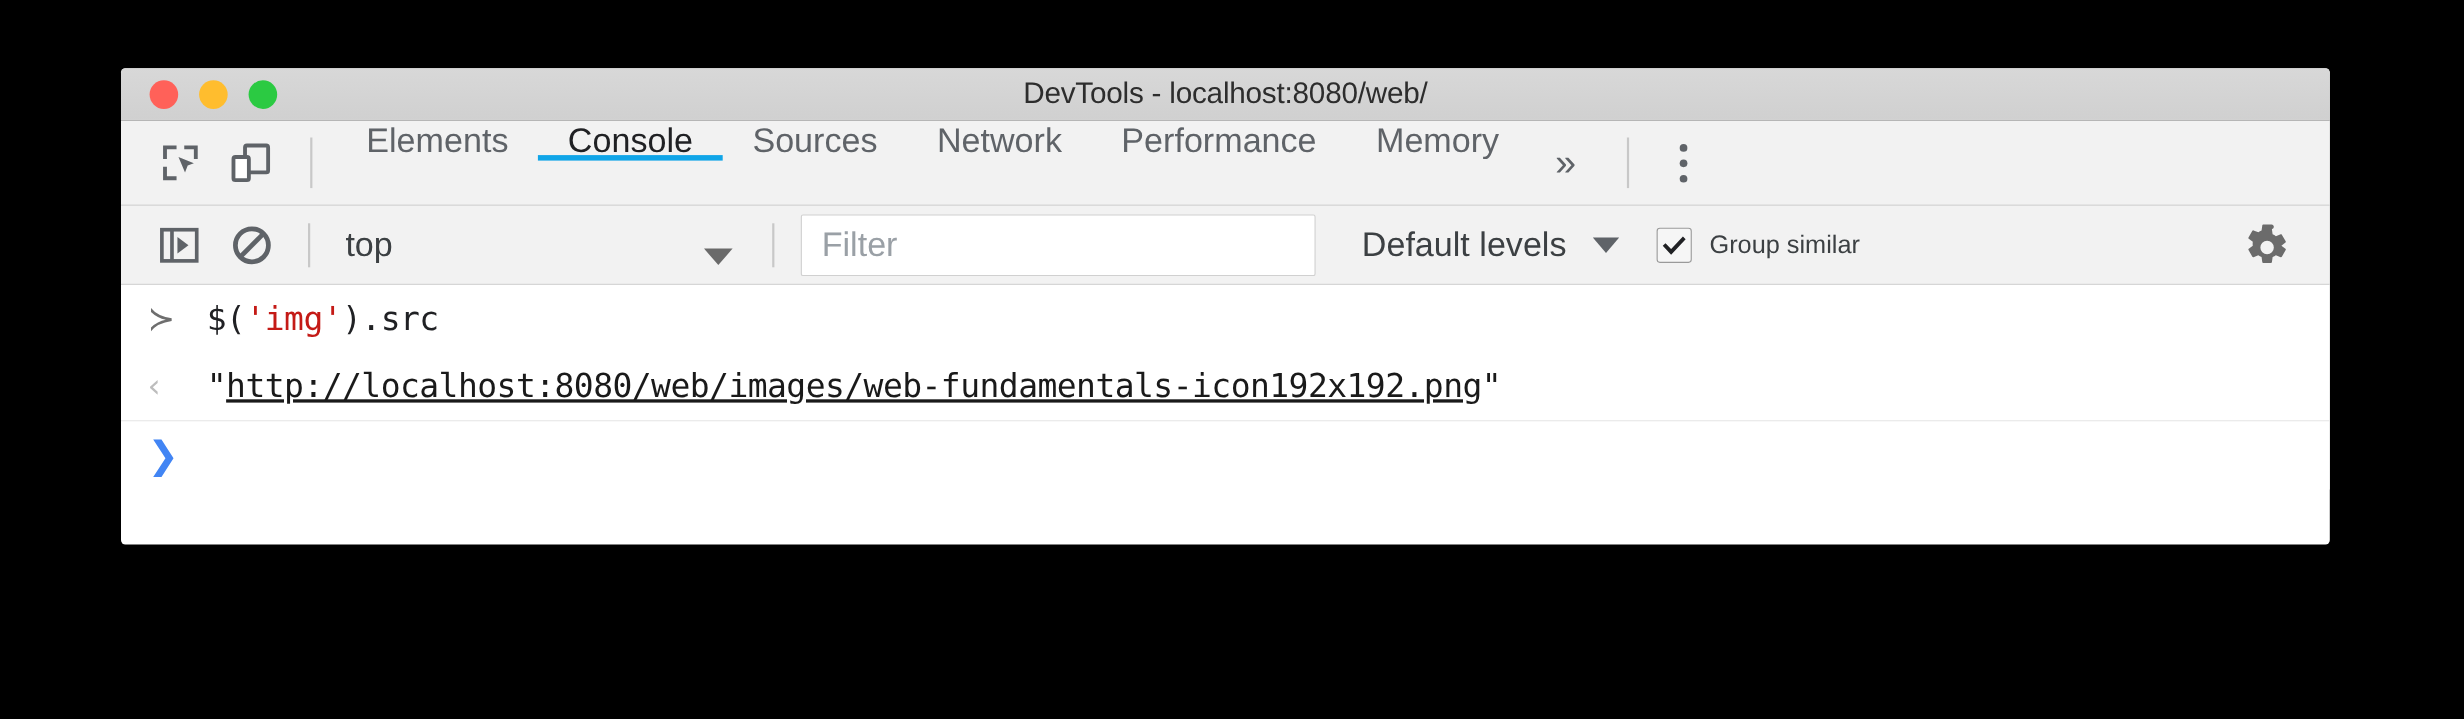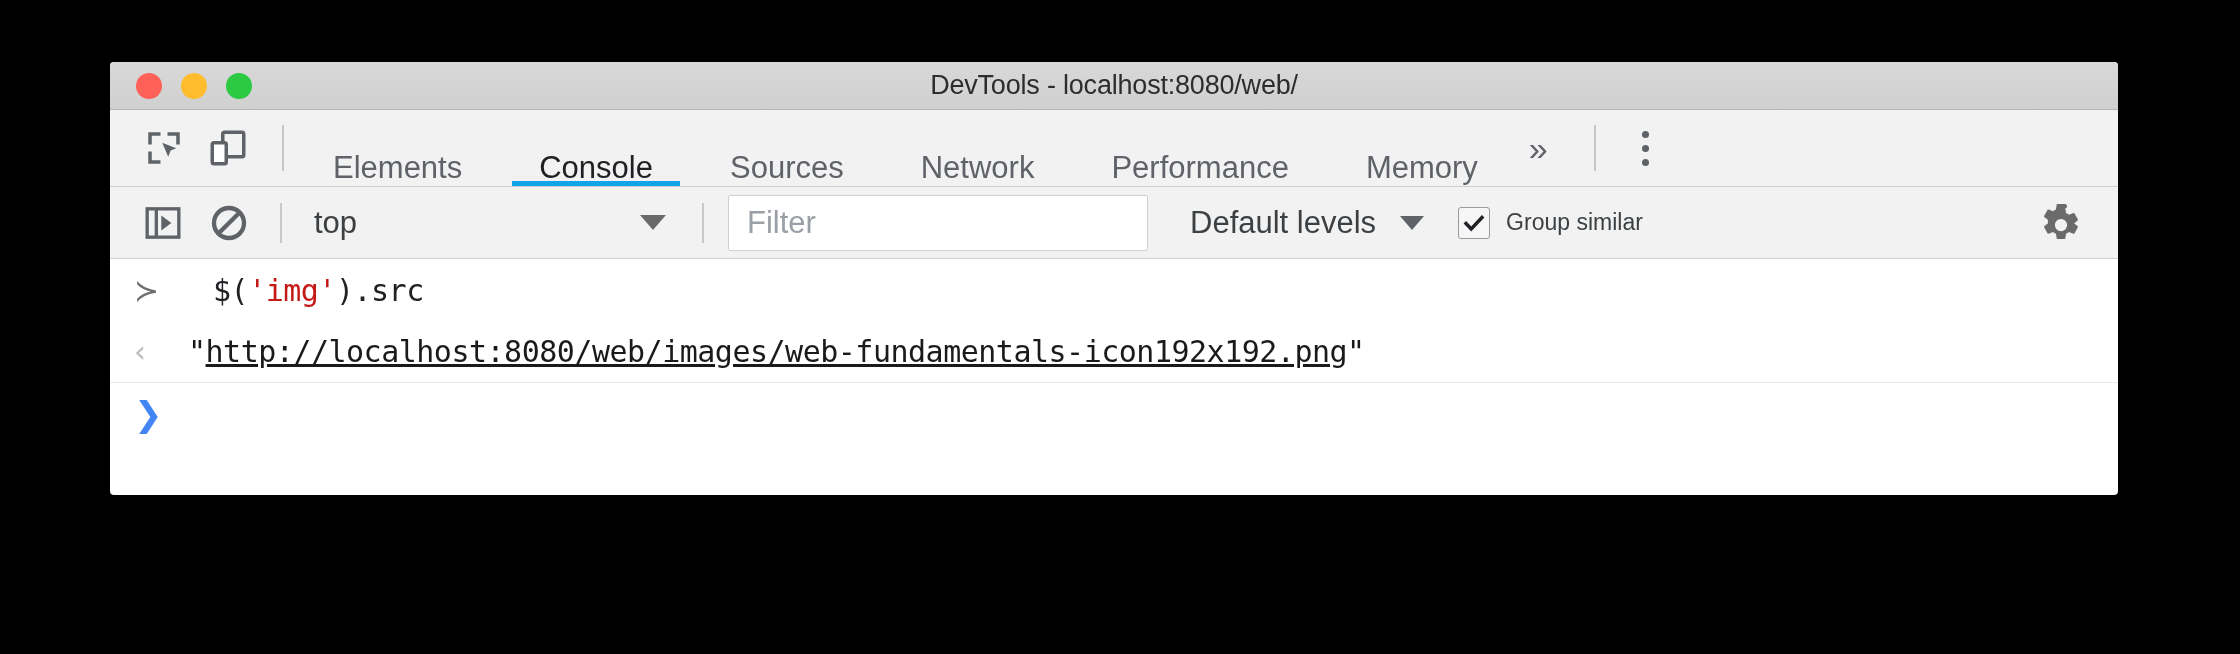--- a/index.html
+++ b/index.html
@@ -83,23 +83,22 @@
   }
   .vdiv {
     width: 2px;
     height: 46px;
     background: #c8c8c8;
     margin: 0 22px;
     flex: none;
   }
   .tabs {
     display: flex;
-    align-items: flex-end;
+    align-items: flex-start;
     height: 100%;
-    gap: 23px;
   }
   .tab {
     display: flex;
     align-items: center;
     padding: 0 27px;
     font-size: 31px;
     color: #5f6368;
     cursor: pointer;
     position: relative;
     white-space: nowrap;
@@ -144,40 +143,40 @@
   .ct-icon {
     width: 66px; height: 56px;
     display: flex; align-items: center; justify-content: center;
     cursor: pointer;
   }
   .sdiv {
     width: 2px; height: 40px; background: #c8c8c8; margin: 0 18px; flex: none;
   }
   .context-sel {
     display: flex;
-    align-items: center;
+    align-items: flex-end;
     min-width: 384px;
     cursor: pointer;
     padding-left: 14px;
     gap: 12px;
   }
   .context-label {
     font-size: 31px;
     color: #3c4043;
     flex: 1;
   }
   .caret {
     width: 0; height: 0;
     border-left: 13px solid transparent;
     border-right: 13px solid transparent;
     border-top: 15px solid #6a6a6a;
     margin-right: 18px;
   }
   .filter-input {
-    width: 420px;
+    width: 468px;
     height: 56px;
     background: #ffffff;
     border: 1px solid #d0d0d0;
     border-radius: 2px;
     display: flex;
     align-items: center;
     padding: 0 18px;
     margin-left: 6px;
     cursor: text;
   }
@@ -239,21 +238,21 @@
     width: 54px;
     flex: none;
     display: flex;
     align-items: center;
     justify-content: flex-start;
     font-family: "DejaVu Sans", sans-serif;
   }
   .gutter.input  { color: #6e6e6e; font-size: 30px; }
   .gutter.output { color: #bdbdbd; font-size: 30px; }
   .gutter.prompt { color: #4285f4; font-size: 34px; font-weight: bold; }
-  .code { color: #202124; letter-spacing: -0.5px; white-space: pre; margin-left: 25px; }
+  .code { color: #202124; letter-spacing: -0.5px; white-space: pre; }
   .str  { color: #c41a16; }
   .result-text {
     color: #1a1a1a;
     letter-spacing: -0.5px;
     white-space: pre;
   }
   .result-text .url { text-decoration: underline; }
   .row.entry { min-height: 62px; }
 </style>
 </head>

